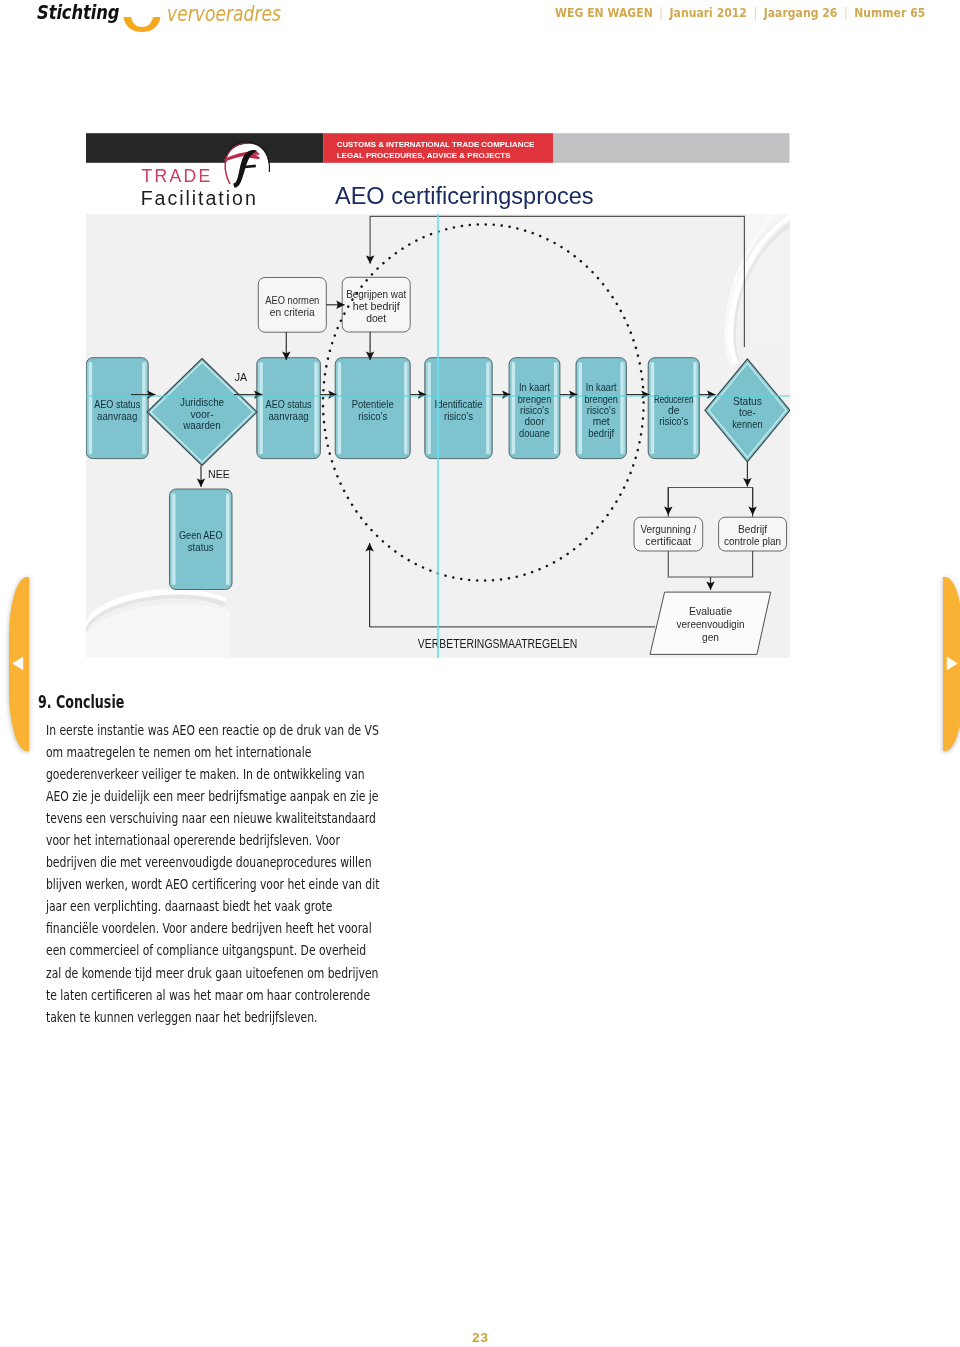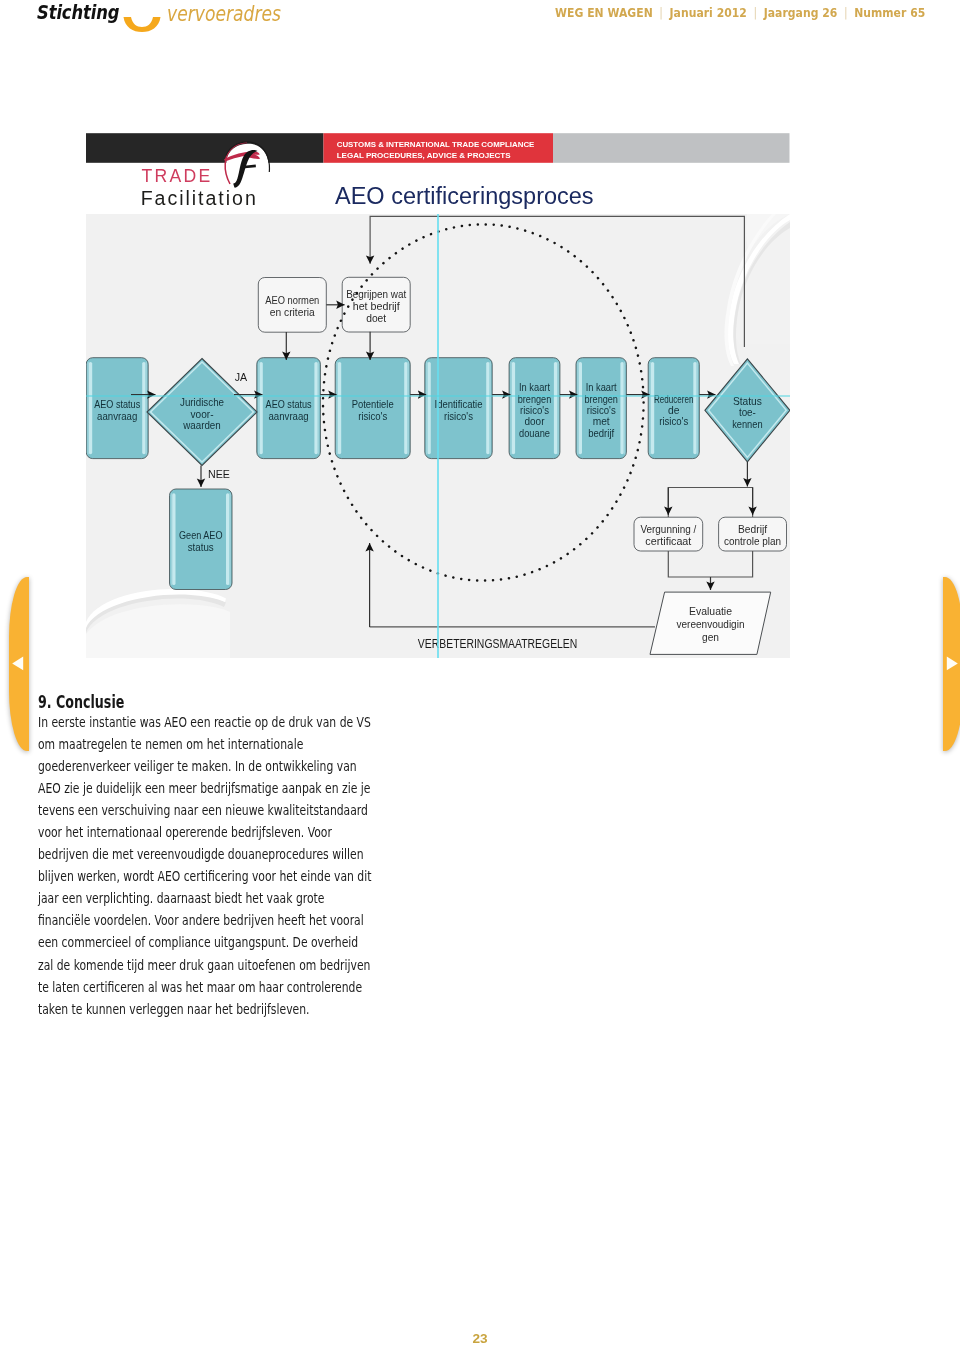--- a/index.html
+++ b/index.html
@@ -24,29 +24,29 @@
 
   
   .navtab{position:absolute;top:577px;width:20px;height:174px;background:#f9b233;
       box-shadow:0 1px 5px rgba(0,0,0,.30);}
   #nav-prev{left:9px;border-radius:18px 0 0 18px/60px 0 0 60px;}
   #nav-next{right:9px;border-radius:0 18px 18px 0/0 60px 60px 0;}
   .navtab svg{position:absolute;top:78px;left:-1px;}
 
   
   #page-number{position:absolute;left:0;top:1331px;width:960px;text-align:center;
-      font-family:Liberation Sans, sans-serif;
+      font-family:Liberation Mono, monospace;
       font-size:13.6px;font-weight:bold;color:#c9a43f;}
 
   
   #article{position:absolute;left:38px;top:691px;width:400px;}
   #article h2{margin:3px 0 0 0;font-family:"DejaVu Sans Condensed","DejaVu Sans",sans-serif;
       font-size:16.9px;font-weight:bold;color:#171717;line-height:17px;
       transform:scaleX(0.833);transform-origin:left top;white-space:nowrap;}
-  #article .bodylines{margin:0;padding:0;}
+  #article .bodylines{margin:8px;padding:0;}
   #article .bodylines div{font-family:"DejaVu Sans Condensed","DejaVu Sans",sans-serif;
       font-size:14px;line-height:22.05px;color:#1c1c1c;white-space:nowrap;
       transform:scaleX(0.858);transform-origin:left center;}
 
   
   #slide{position:absolute;left:38px;top:133px;width:704px;height:526px;background:#ffffff;margin-left:48px;}
   #slide svg{display:block;}
 </style>
 </head>
 <body>

